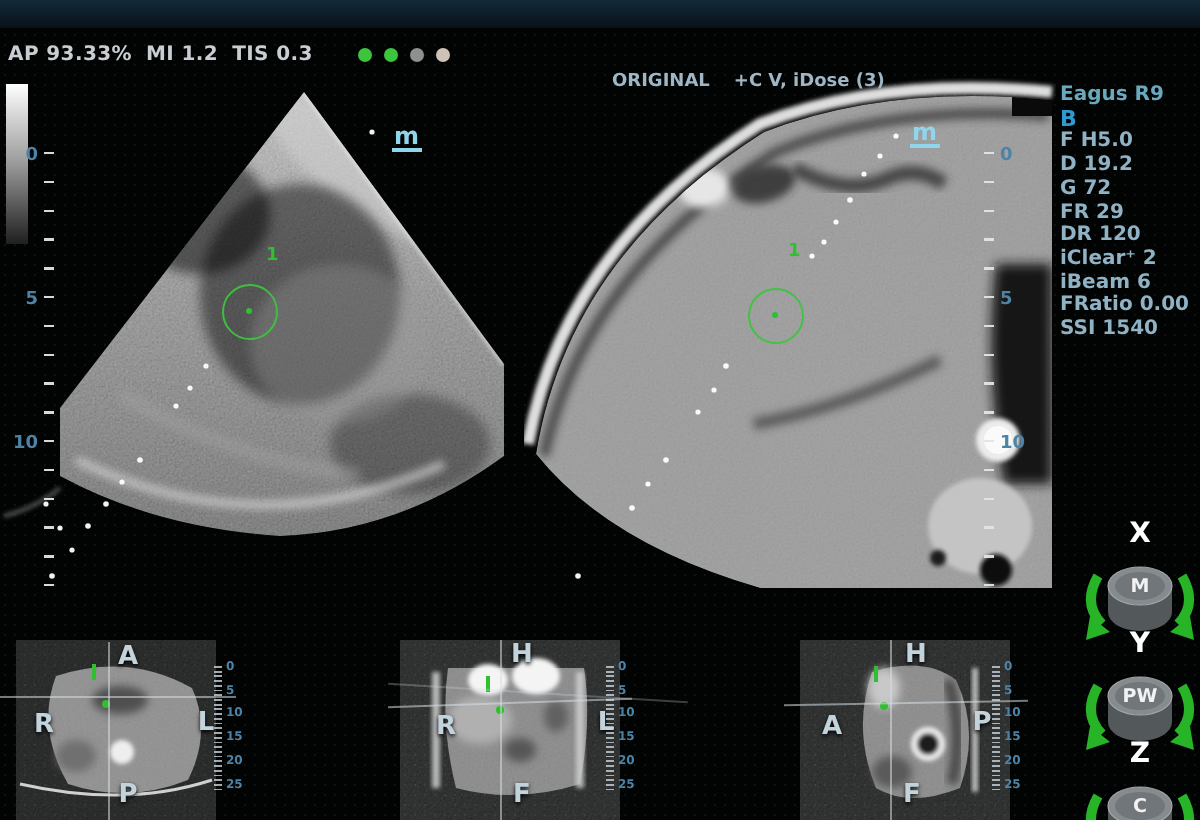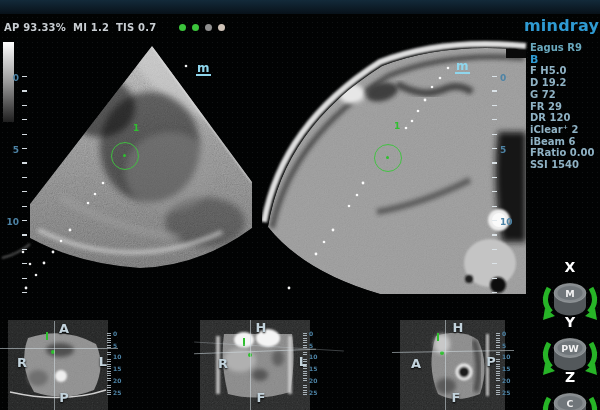--- a/index.html
+++ b/index.html
@@ -93,32 +93,35 @@
         </clipPath>
     </defs>
   </svg>
 
   <div class="dotgrid"></div>
   <div class="topbar"></div>
 
   <div class="statusline">
     <span>AP 93.33%</span>
     <span>MI 1.2</span>
-    <span>TIS 0.7</span>
+    <span>TIS 0.3</span>
   </div>
 
   <div class="status-dots">
     <span class="d1"></span>
     <span class="d2"></span>
     <span class="d3"></span>
     <span class="d4"></span>
   </div>
 
-
-  <div class="brand">mindray</div>
+  <div class="center-label">
+    <span>ORIGINAL</span>
+    <span>+C V, iDose (3)</span>
+  </div>
+
 
   <div class="sidebar">
     <div class="transducer">Eagus R9</div>
     <div class="mode">B</div>
     <div>F H5.0</div>
     <div>D 19.2</div>
     <div>G 72</div>
     <div>FR 29</div>
     <div>DR 120</div>
     <div>iClear⁺ 2</div>

